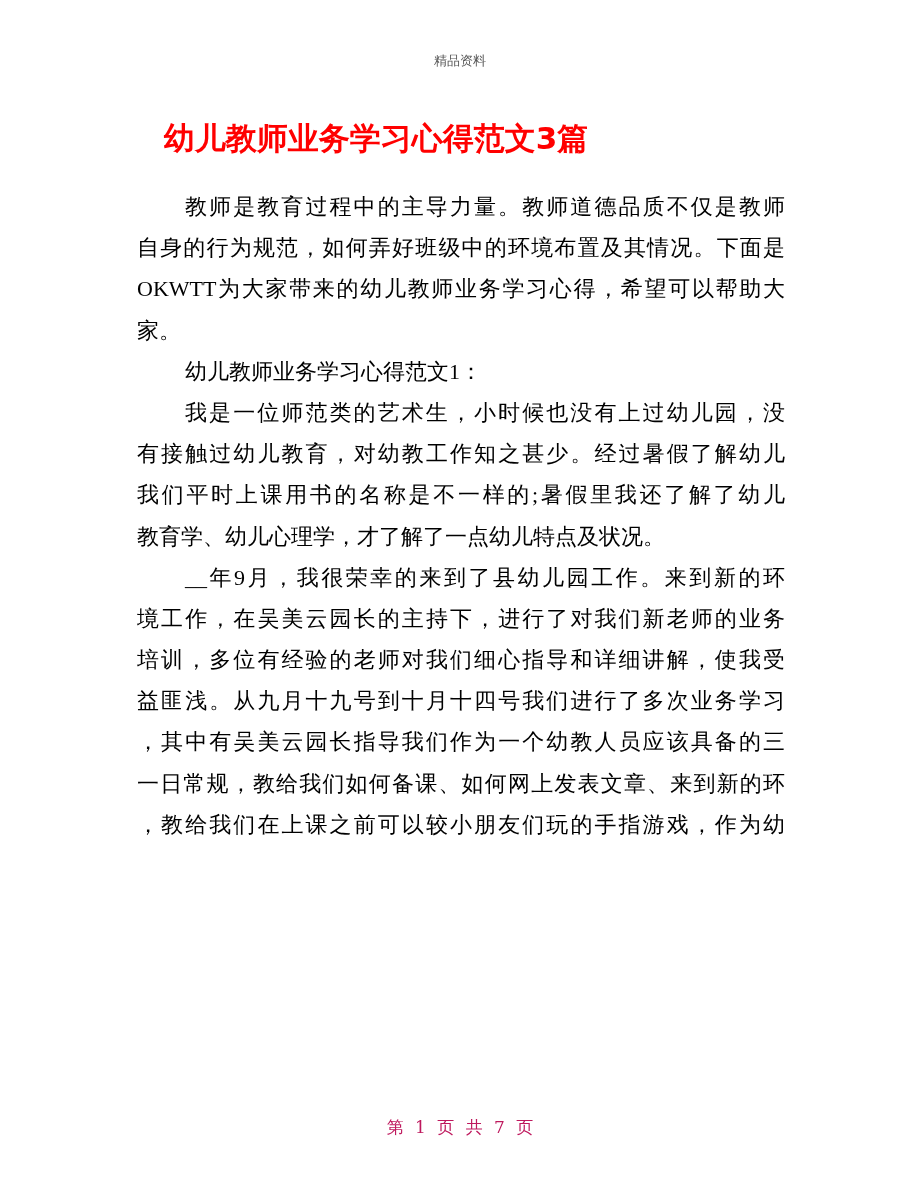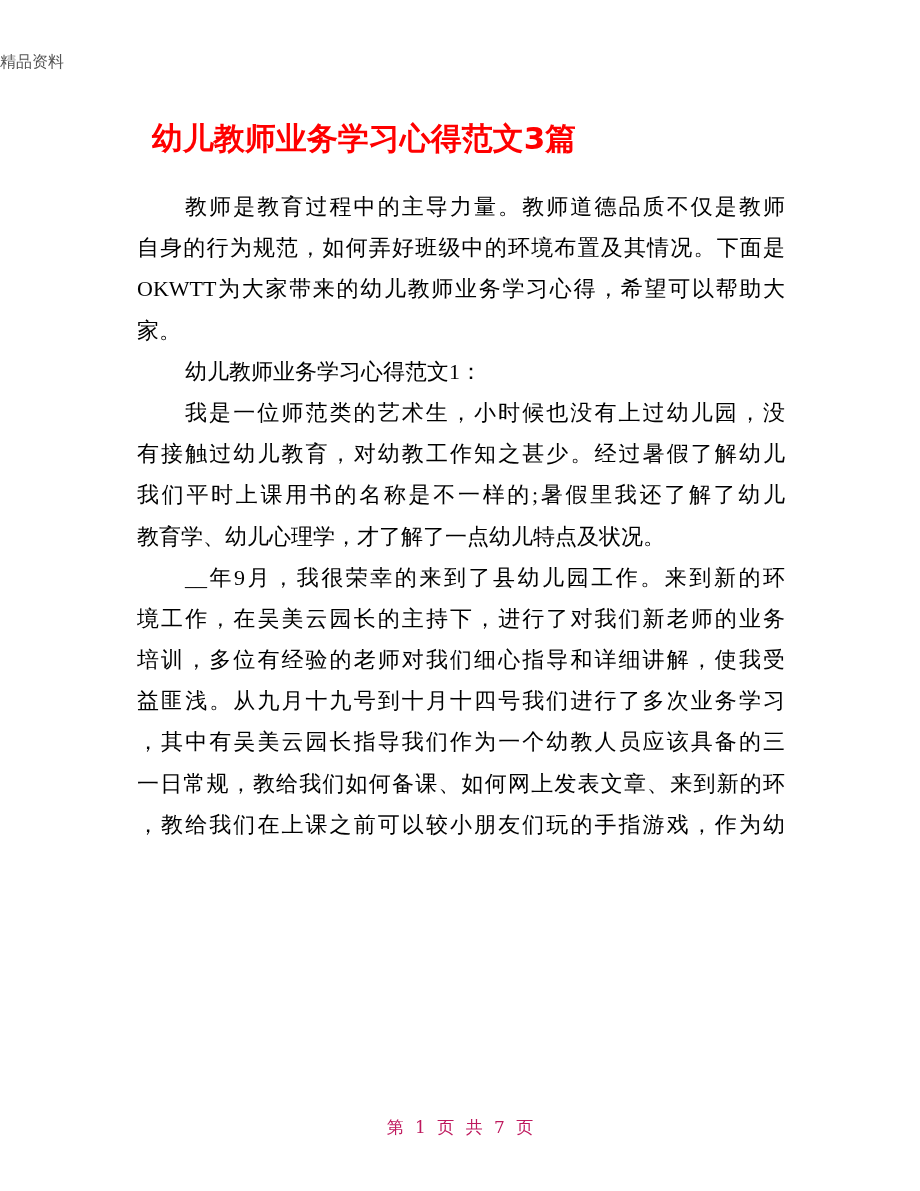--- a/index.html
+++ b/index.html
@@ -1,20 +1,20 @@
 <!DOCTYPE html>
 <html><head>
 <meta charset="utf-8">
 <style>
   html, body { margin: 0; padding: 0; background: #ffffff; }
   body { width: 920px; height: 1191px; position: relative; overflow: hidden;
          font-family: "DejaVu Serif", "Liberation Serif", serif; color: #000; }
-  .header { position: absolute; top: 52px; left: 0; width: 920px; 
-            font-size: 16px; color: #555; font-family: "DejaVu Sans", sans-serif; }
-  .title { position: absolute; top: 118px; left: 0; width: 728px; text-align: center;
+  .header { position: absolute; top: 52px; left: 0; width: 920px; text-align: center;
+            font-size: 13px; color: #555; font-family: "DejaVu Sans", sans-serif; }
+  .title { position: absolute; top: 118px; left: 12px; width: 728px; text-align: center;
            font-size: 31px; font-weight: bold; color: #ff0000;
            font-family: "DejaVu Sans", "Liberation Sans", sans-serif; letter-spacing: 0px; }
   .body { position: absolute; top: 186px; left: 137px; width: 648px; font-family: Liberation Serif, serif; }
   .line { height: 41.2px; line-height: 41.2px; font-size: 22px; white-space: nowrap;
           text-align: justify; text-align-last: justify; letter-spacing: 0; }
   .line.short { text-align-last: left; }
   .line.indent { padding-left: 48px; }
   .footer { position: absolute; top: 1116px; left: 0; width: 920px; text-align: center;
             font-size: 17px; color: #be185d; font-family: "DejaVu Serif", serif; word-spacing: 6px; }
 </style>

